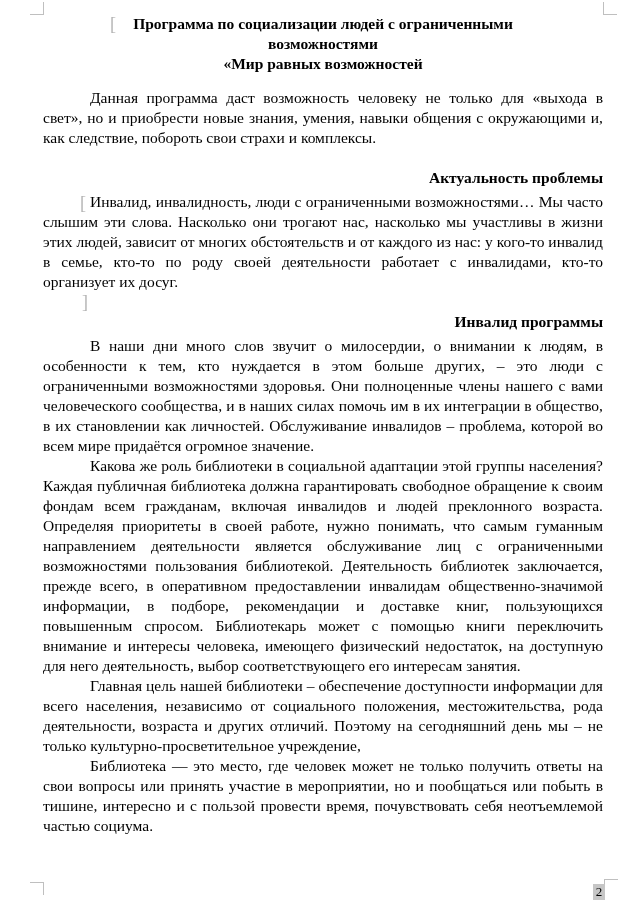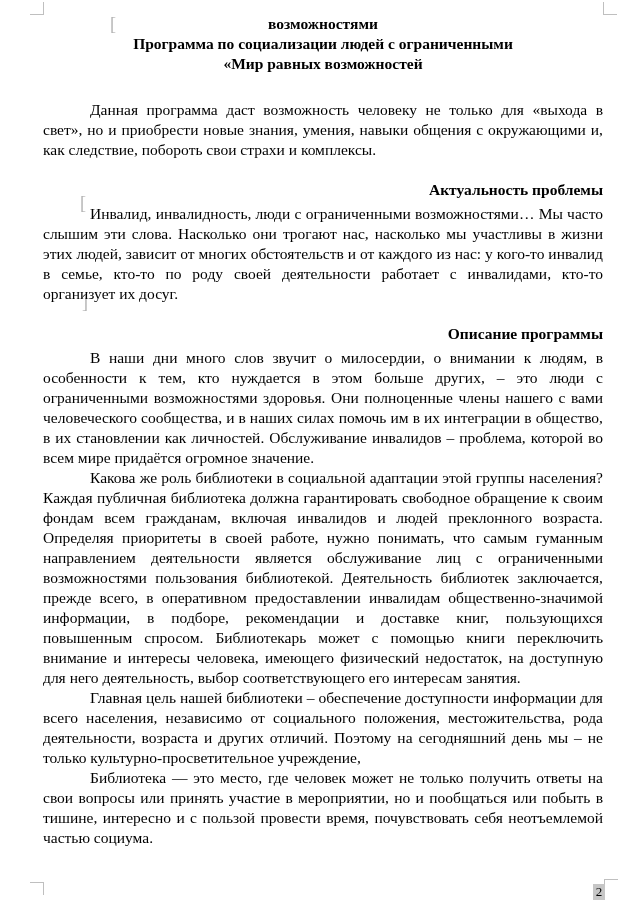--- a/index.html
+++ b/index.html
@@ -28,21 +28,21 @@
     font-weight: bold;
     text-align: center;
   }
   .doc-title div { white-space: nowrap; }
   .para {
     margin: 0;
     text-align: justify;
     text-align-last: left;
     text-indent: 47px;
   }
-  .para.first { margin-top: 26px; }
+  .para.first { margin-top: 14px; }
   .section-heading {
     margin: 20px 0 4px 0;
     font-weight: bold;
     text-align: right;
   }
   
   .cropmark { position: absolute; width: 13px; height: 12px; }
   .cropmark.tl { left: 30px; top: 2px;   border-right: 1px solid #bfbfbf; border-bottom: 1px solid #bfbfbf; }
   .cropmark.tr { left: 603px; top: 2px;  border-left: 1px solid #bfbfbf;  border-bottom: 1px solid #bfbfbf; }
   .cropmark.bl { left: 30px; top: 882px; border-right: 1px solid #bfbfbf; border-top: 1px solid #bfbfbf; }
@@ -82,32 +82,32 @@
   <div class="cropmark bl"></div>
   <div class="cropmark br"></div>
 
   <span class="bracket b-title">[</span>
   <span class="bracket b-open">[</span>
   <span class="bracket b-close">]</span>
 
   <div class="content">
 
     <div class="doc-title">
+      <div>Программа по социализации людей с ограниченными</div>
       <div>возможностями</div>
-      <div>Программа по социализации людей с ограниченными</div>
       <div>«Мир равных возможностей</div>
     </div>
 
     <p class="para first">Данная программа даст возможность человеку не только для «выхода в свет», но и приобрести новые знания, умения, навыки общения с окружающими и, как следствие, побороть свои страхи и комплексы.</p>
 
     <div class="section-heading">Актуальность проблемы</div>
 
     <p class="para">Инвалид, инвалидность, люди с ограниченными возможностями… Мы часто слышим эти слова. Насколько они трогают нас, насколько мы участливы в жизни этих людей, зависит от многих обстоятельств и от каждого из нас: у кого-то инвалид в семье, кто-то по роду своей деятельности работает с инвалидами, кто-то организует их досуг.</p>
 
-    <div class="section-heading">Описание программы</div>
+    <div class="section-heading">Инвалид программы</div>
 
     <p class="para">В наши дни много слов звучит о милосердии, о внимании к людям, в особенности к тем, кто нуждается в этом больше других, – это люди с ограниченными возможностями здоровья. Они полноценные члены нашего с вами человеческого сообщества, и в наших силах помочь им в их интеграции в общество, в их становлении как личностей. Обслуживание инвалидов – проблема, которой во всем мире придаётся огромное значение.</p>
     <p class="para">Какова же роль библиотеки в социальной адаптации этой группы населения? Каждая публичная библиотека должна гарантировать свободное обращение к своим фондам всем гражданам, включая инвалидов и людей преклонного возраста. Определяя приоритеты в своей работе, нужно понимать, что самым гуманным направлением деятельности является обслуживание лиц с ограниченными возможностями пользования библиотекой. Деятельность библиотек заключается, прежде всего, в оперативном предоставлении инвалидам общественно-значимой информации, в подборе, рекомендации и доставке книг, пользующихся повышенным спросом. Библиотекарь может с помощью книги переключить внимание и интересы человека, имеющего физический недостаток, на доступную для него деятельность, выбор соответствующего его интересам занятия.</p>
     <p class="para">Главная цель нашей библиотеки – обеспечение доступности информации для всего населения, независимо от социального положения, местожительства, рода деятельности, возраста и других отличий. Поэтому на сегодняшний день мы – не только культурно-просветительное учреждение,</p>
     <p class="para">Библиотека — это место, где человек может не только получить ответы на свои вопросы или принять участие в мероприятии, но и пообщаться или побыть в тишине, интересно и с пользой провести время, почувствовать себя неотъемлемой частью социума.</p>
 
   </div>
 
   <div class="page-number">2</div>
 

